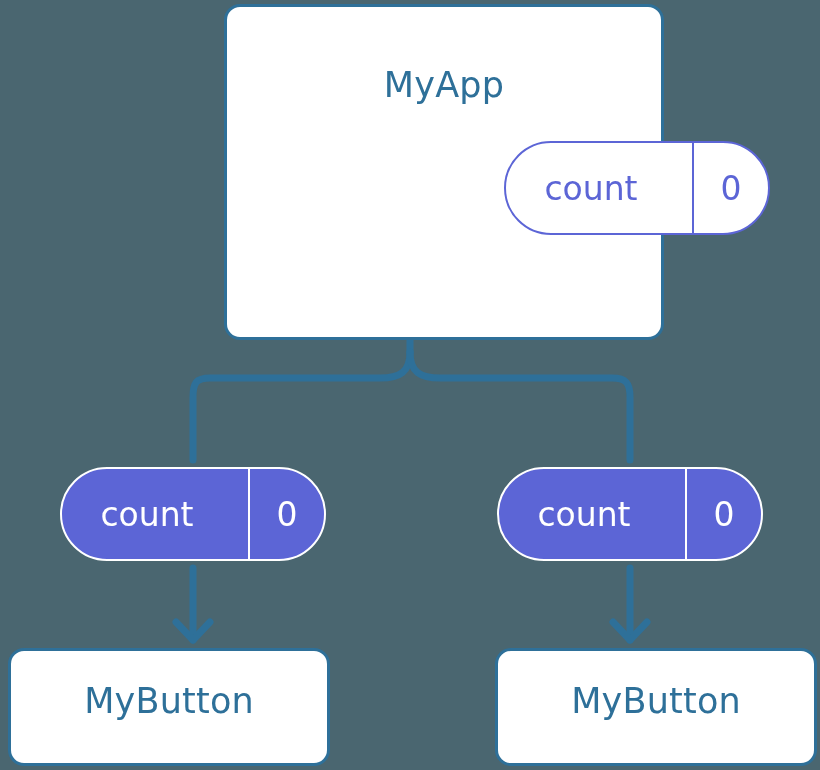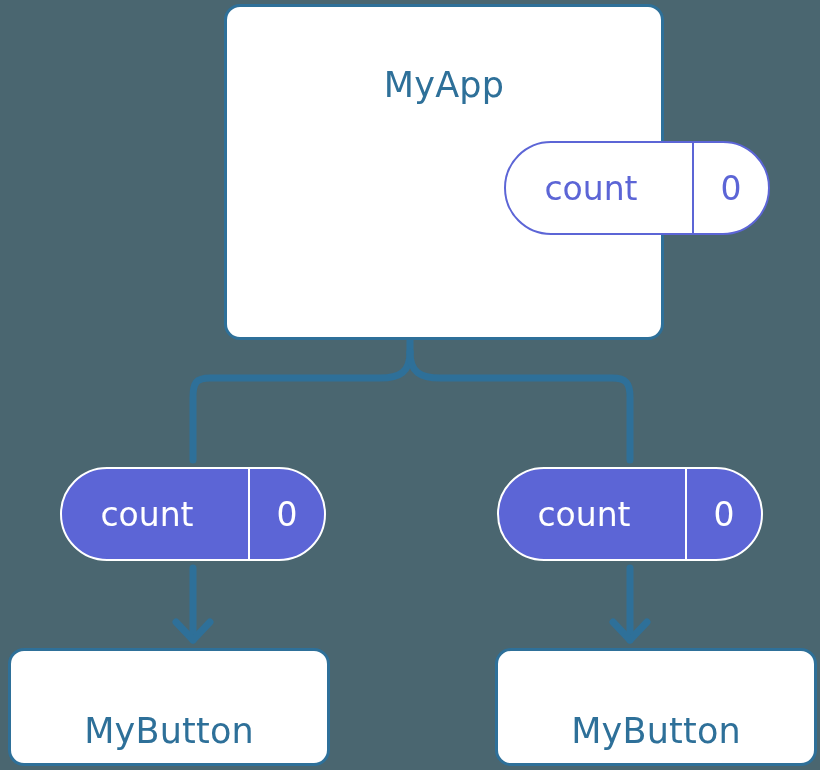--- a/index.html
+++ b/index.html
@@ -68,21 +68,20 @@
   #leaf-box-right {
     left: 495px;
     top: 648px;
     width: 322px;
   }
   .leaf-box .component-title {
     position: absolute;
     top: 30px;
     left: 0;
     right: 0;
-    margin-top: 30px;
   }
 
   
   .state-pill {
     position: absolute;
     display: flex;
     align-items: stretch;
     border-radius: 999px;
     box-sizing: border-box;
     overflow: hidden;

